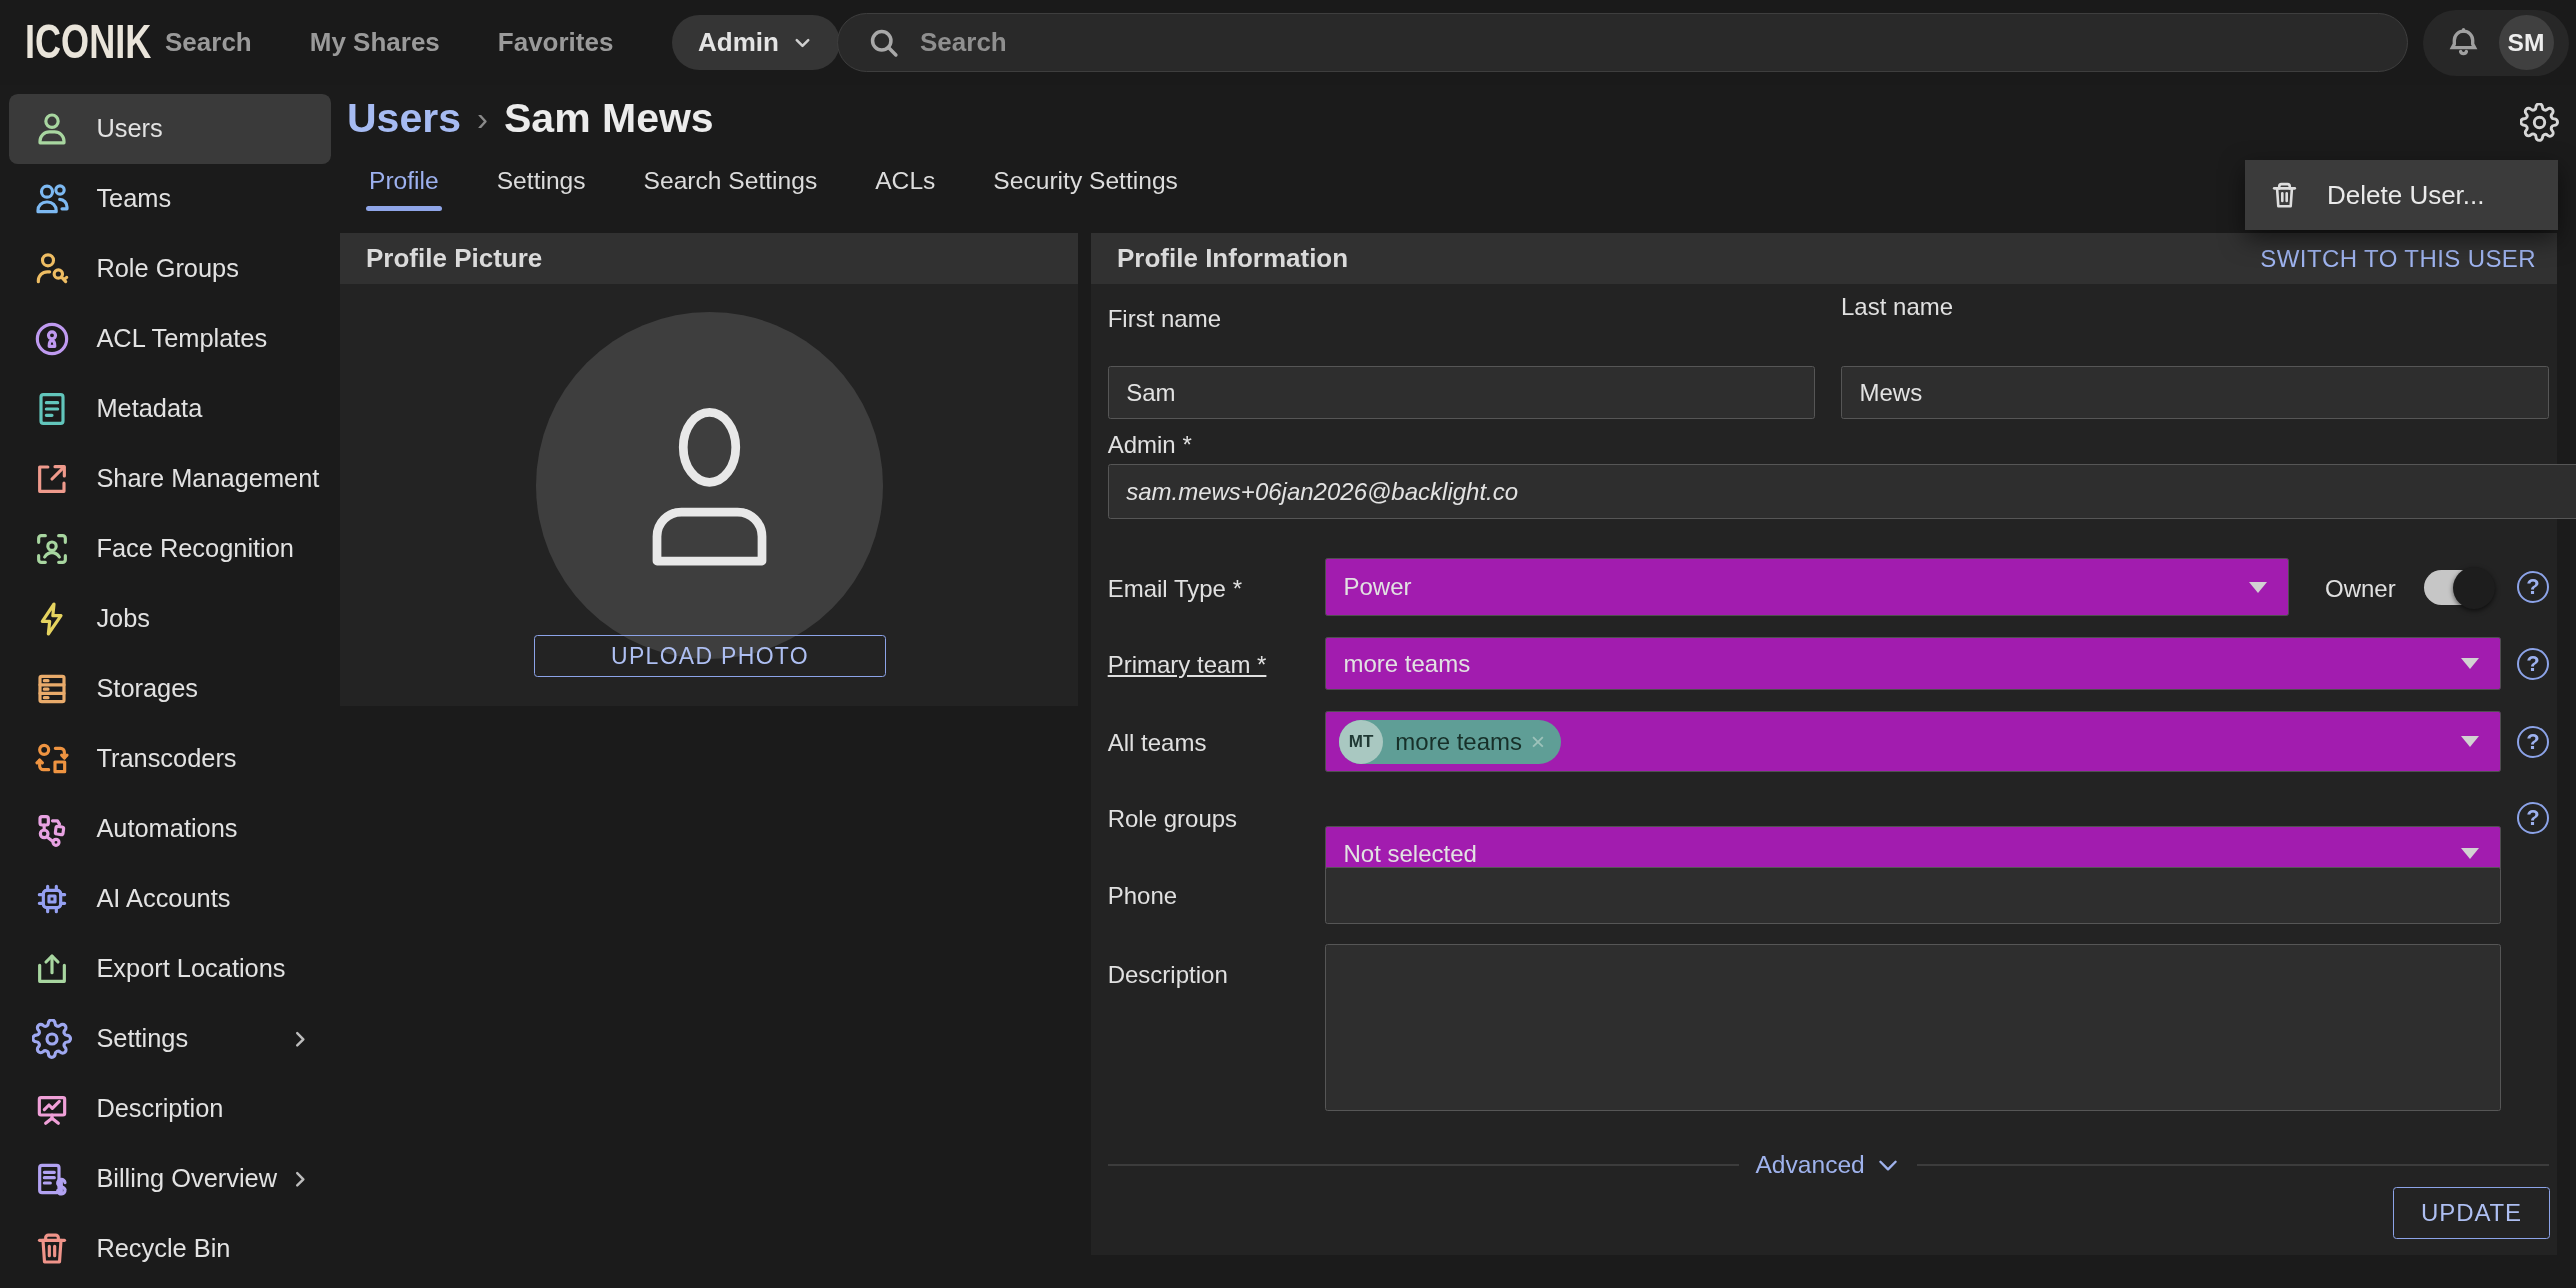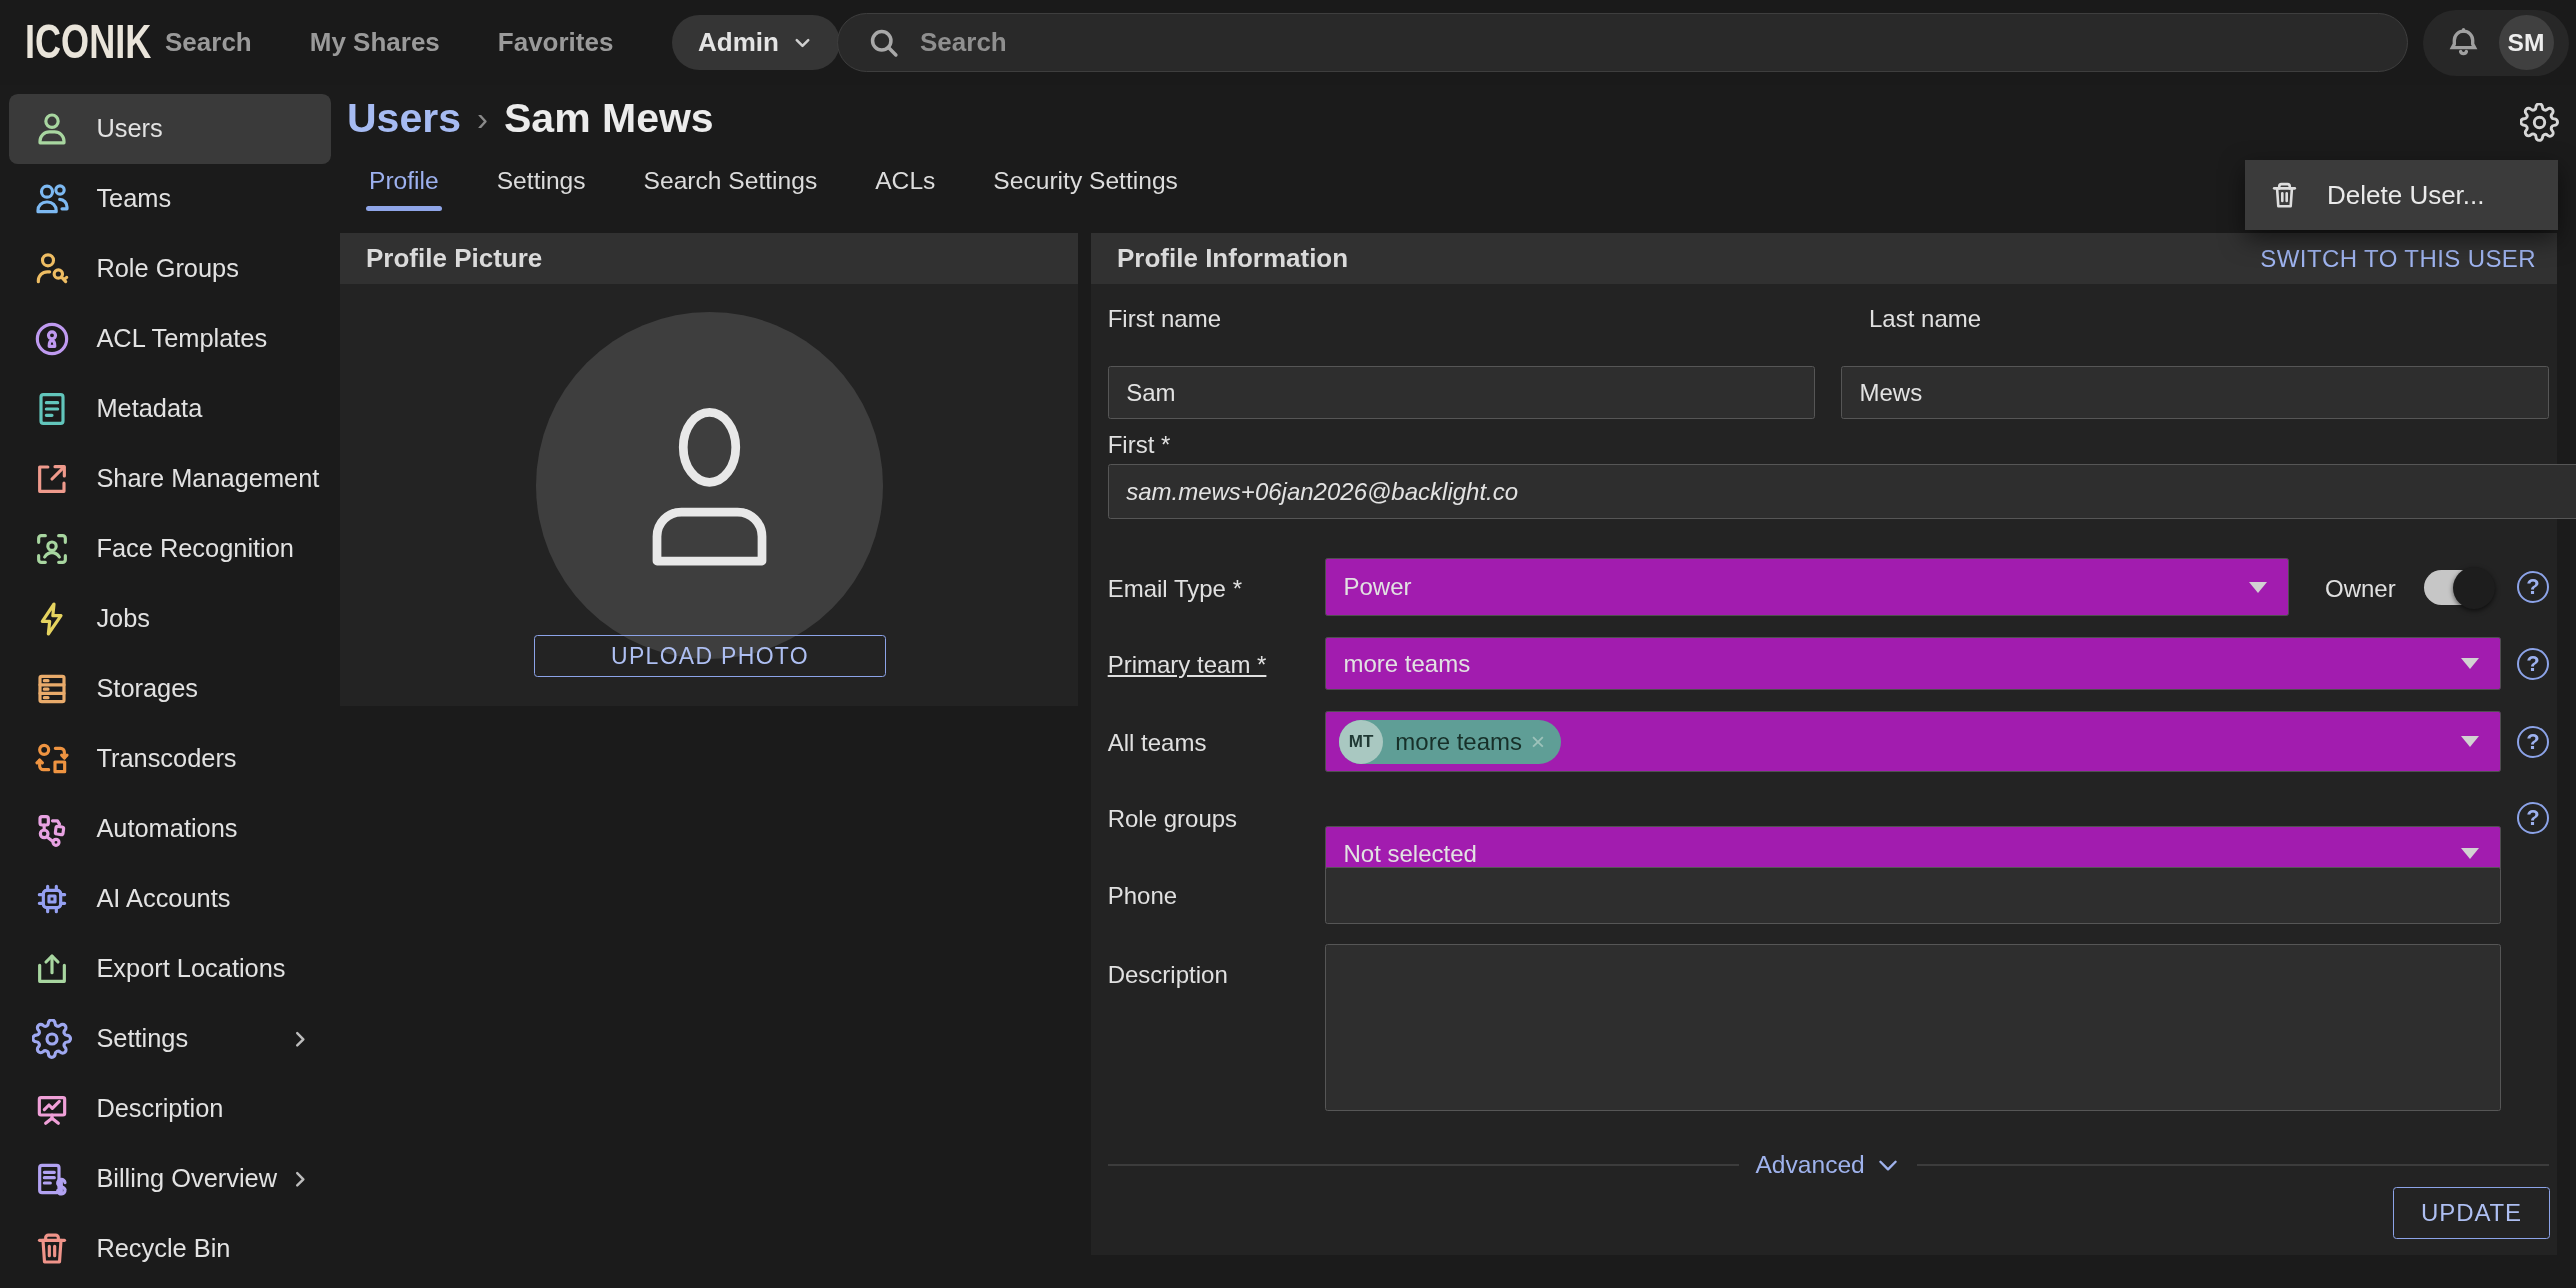--- a/index.html
+++ b/index.html
@@ -404,24 +404,24 @@
 
   <section class="panel" id="info-panel">
     <div class="panel-header">
       <span class="panel-title">Profile Information</span>
       <span class="switch-link">SWITCH TO THIS USER</span>
     </div>
 
     <span class="flabel" style="left:16.7px; top:72px;">First name</span>
     <input class="tinput" style="left: 16.7px; top: 133px; width: 707px; height: 53px;" value="Sam">
 
-    <span class="flabel" style="left:750px; top:72px;margin-left:28px;">Last name</span>
+    <span class="flabel" style="left:750px; top:60px;">Last name</span>
     <input class="tinput" style="left: 750px; top: 133px; width: 708px; height: 53px;" value="Mews">
 
-    <span class="flabel" style="left:16.7px; top:198px;">First *</span>
+    <span class="flabel" style="left:16.7px; top:198px;">Admin *</span>
     <input class="tinput" style="left: 16.7px; top: 231px; width: 1603px; height: 55px; font-style: italic;" value="sam.mews+06jan2026@backlight.co">
 
     <span class="flabel" style="left:16.7px; top:342px;">Email Type *</span>
     <div class="selbox" style="left:234px; top:325px; width:964px; height:58px;">
       <span class="selval">Power</span>
       <span class="caret"></span>
     </div>
     <span class="flabel" style="left:1234px; top:342px;">Owner</span>
     <div class="toggle" style="left:1333px; top:337px;">
       <div class="knob"></div>

